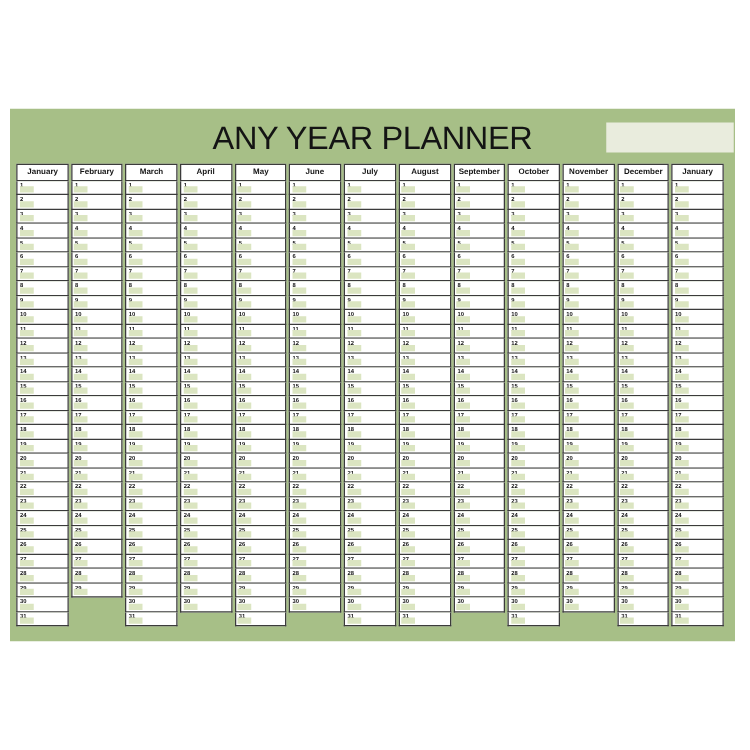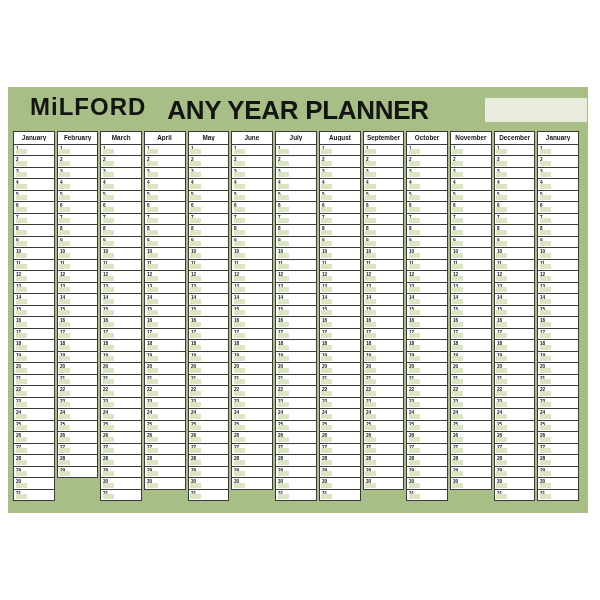--- a/index.html
+++ b/index.html
@@ -13,21 +13,21 @@
     position:absolute; left:8px; top:87px; width:580px; height:426px;
     background:var(--sheet-green,#a7bf87);
   }
   .brand {
     position:absolute; left:22px; top:8px;
     font-size:24px; font-weight:900; letter-spacing:1px; line-height:24px;
     color:var(--ink,#141414);
   }
   .title {
     position:absolute; left:0; width:100%; top:9px; text-align:center;
-    font-size:26px; font-weight:bold; letter-spacing:-0.3px; line-height:28px;
+    font-size:26px; font-weight:normal; letter-spacing:-0.3px; line-height:28px;
     color:var(--ink,#141414);
   }
   .year-box {
     position:absolute; left:477px; top:11px; width:102px; height:24px;
     background:var(--year-box,#e9ecdd);
   }
   .grid {
     position:absolute; left:5px; top:44px; width:566px; height:370px;
     display:grid; grid-template-columns:repeat(13,1fr); column-gap:2px;
   }
@@ -57,21 +57,20 @@
   }
   .sq {
     position:absolute; left:1.5px; bottom:1px; width:11px; height:5px;
     background:var(--note-square,#dbe5c1);
   }
 </style>
 </head>
 <body style="--sheet-green: #a7bf87; --cell: #ffffff; --border: #3b3b3b; --note-square: #dbe5c1; --year-box: #e9ecdd; --ink: #141414;">
 
 <div class="sheet">
-  <div class="brand">MiLFORD</div>
   <div class="title">ANY YEAR PLANNER</div>
   <div class="year-box"></div>
   <div class="grid" id="grid">
       <div class="month-col">
         <div class="mh">
           <span>January</span>
         </div>
         <div class="dc">
           <span class="dn">1</span>
           <span class="sq"></span>

